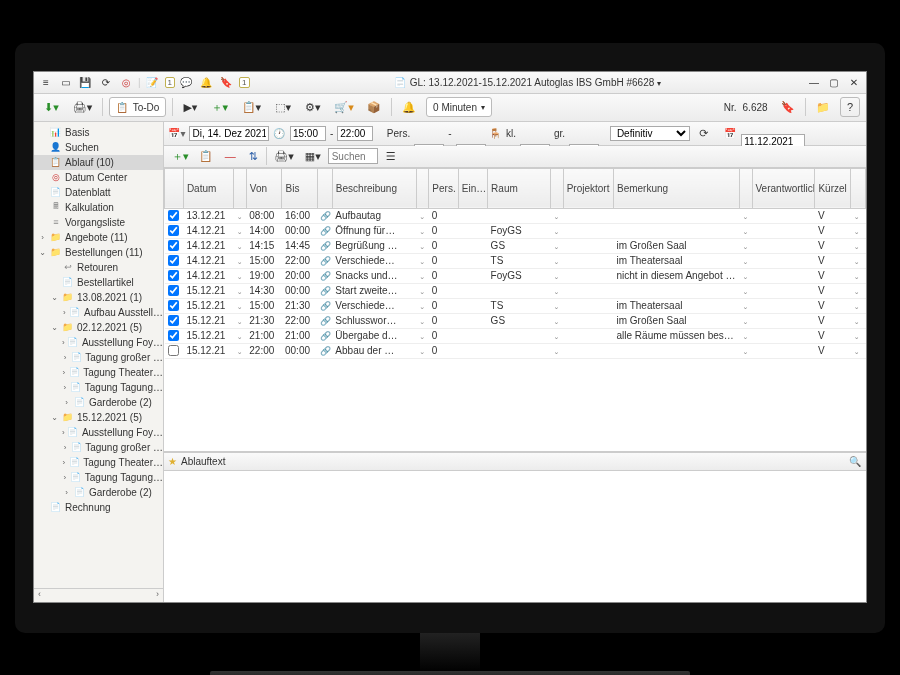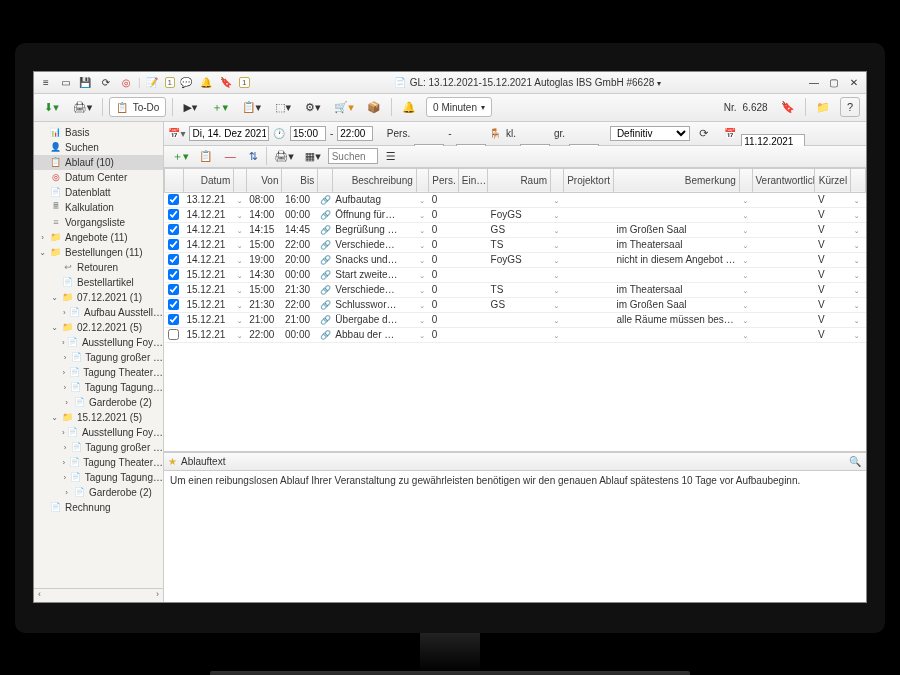--- a/index.html
+++ b/index.html
@@ -47,21 +47,21 @@
   .date-field { width: 80px; }
   .time-field { width: 36px; }
   .num-field { width: 30px; margin-top: 36px; }
   .cal-ic { color: #666; }
 
   .subtoolbar { height: 22px; background: linear-gradient(#fafafa,#ececec); border-bottom: 1px solid #ccc; display: flex; align-items: center; padding: 0 4px; gap: 3px; }
   .search-box { border: 1px solid #aaa; background: #fff; height: 16px; width: 50px; padding: 0 3px; font-size: 10px; color: #999; }
 
   .grid-wrap { flex: 1; overflow: auto; border-bottom: 1px solid #ccc; }
   table.grid { border-collapse: collapse; width: 100%; font-size: 10px; table-layout: fixed; }
-  table.grid th { background: linear-gradient(#fafafa,#ececec); border: 1px solid #ccc; padding: 6px 3px; text-align: right; font-weight: normal; color: #444; height: 17px; white-space: nowrap; overflow: hidden; }
+  table.grid th { background: linear-gradient(#fafafa,#ececec); border: 1px solid #ccc; padding: 14px 3px; text-align: left; font-weight: normal; color: #444; height: 17px; white-space: nowrap; overflow: hidden; }
   table.grid td { border-bottom: 1px solid #eee; padding: 0 3px; height: 15px; white-space: nowrap; overflow: hidden; text-overflow: ellipsis; }
   .chk { width: 11px; height: 11px; }
   .dd { color: #888; font-size: 7px; }
   .link-ic { color: #888; font-size: 9px; }
 
   .ablauftext { height: 150px; border-top: 1px solid #ccc; display: flex; flex-direction: column; }
   .ablauftext-head { height: 18px; background: linear-gradient(#fafafa,#ececec); border-bottom: 1px solid #ccc; display: flex; align-items: center; padding: 0 4px; gap: 4px; }
   .star-ic { color: #e0b030; }
   .mag-ic { color: #666; margin-left: auto; cursor: pointer; }
   .ablauftext-body { flex: 1; padding: 4px 6px; font-size: 10px; color: #333; background: #fff; }
@@ -181,21 +181,21 @@
               <span>Retouren</span>
             </div>
             <div class="tree-node" style="padding-left: 16px;">
               <span class="tree-caret"></span>
               <span class="tree-ic doc-ic">📄</span>
               <span>Bestellartikel</span>
             </div>
             <div class="tree-node" style="padding-left: 16px;">
               <span class="tree-caret">⌄</span>
               <span class="tree-ic folder-ic">📁</span>
-              <span>07.12.2021 (1)</span>
+              <span>13.08.2021 (1)</span>
             </div>
             <div class="tree-node" style="padding-left: 28px;">
               <span class="tree-caret">›</span>
               <span class="tree-ic note-ic">📄</span>
               <span>Aufbau Ausstell…</span>
             </div>
             <div class="tree-node" style="padding-left: 16px;">
               <span class="tree-caret">⌄</span>
               <span class="tree-ic folder-ic">📁</span>
               <span>02.12.2021 (5)</span>
@@ -594,21 +594,20 @@
               </tbody>
             </table>
         </div>
 
         <div class="ablauftext">
           <div class="ablauftext-head">
             <span class="star-ic">★</span>
             <span>Ablauftext</span>
             <span class="mag-ic">🔍</span>
           </div>
-          <div class="ablauftext-body">Um einen reibungslosen Ablauf Ihrer Veranstaltung zu gewährleisten benötigen wir den genauen Ablauf spätestens 10 Tage vor Aufbaubeginn.</div>
         </div>
 
       </div>
     </div>
 
   </div>
   <div class="stand-neck"></div>
   <div class="stand-base"></div>
 </div>
 

